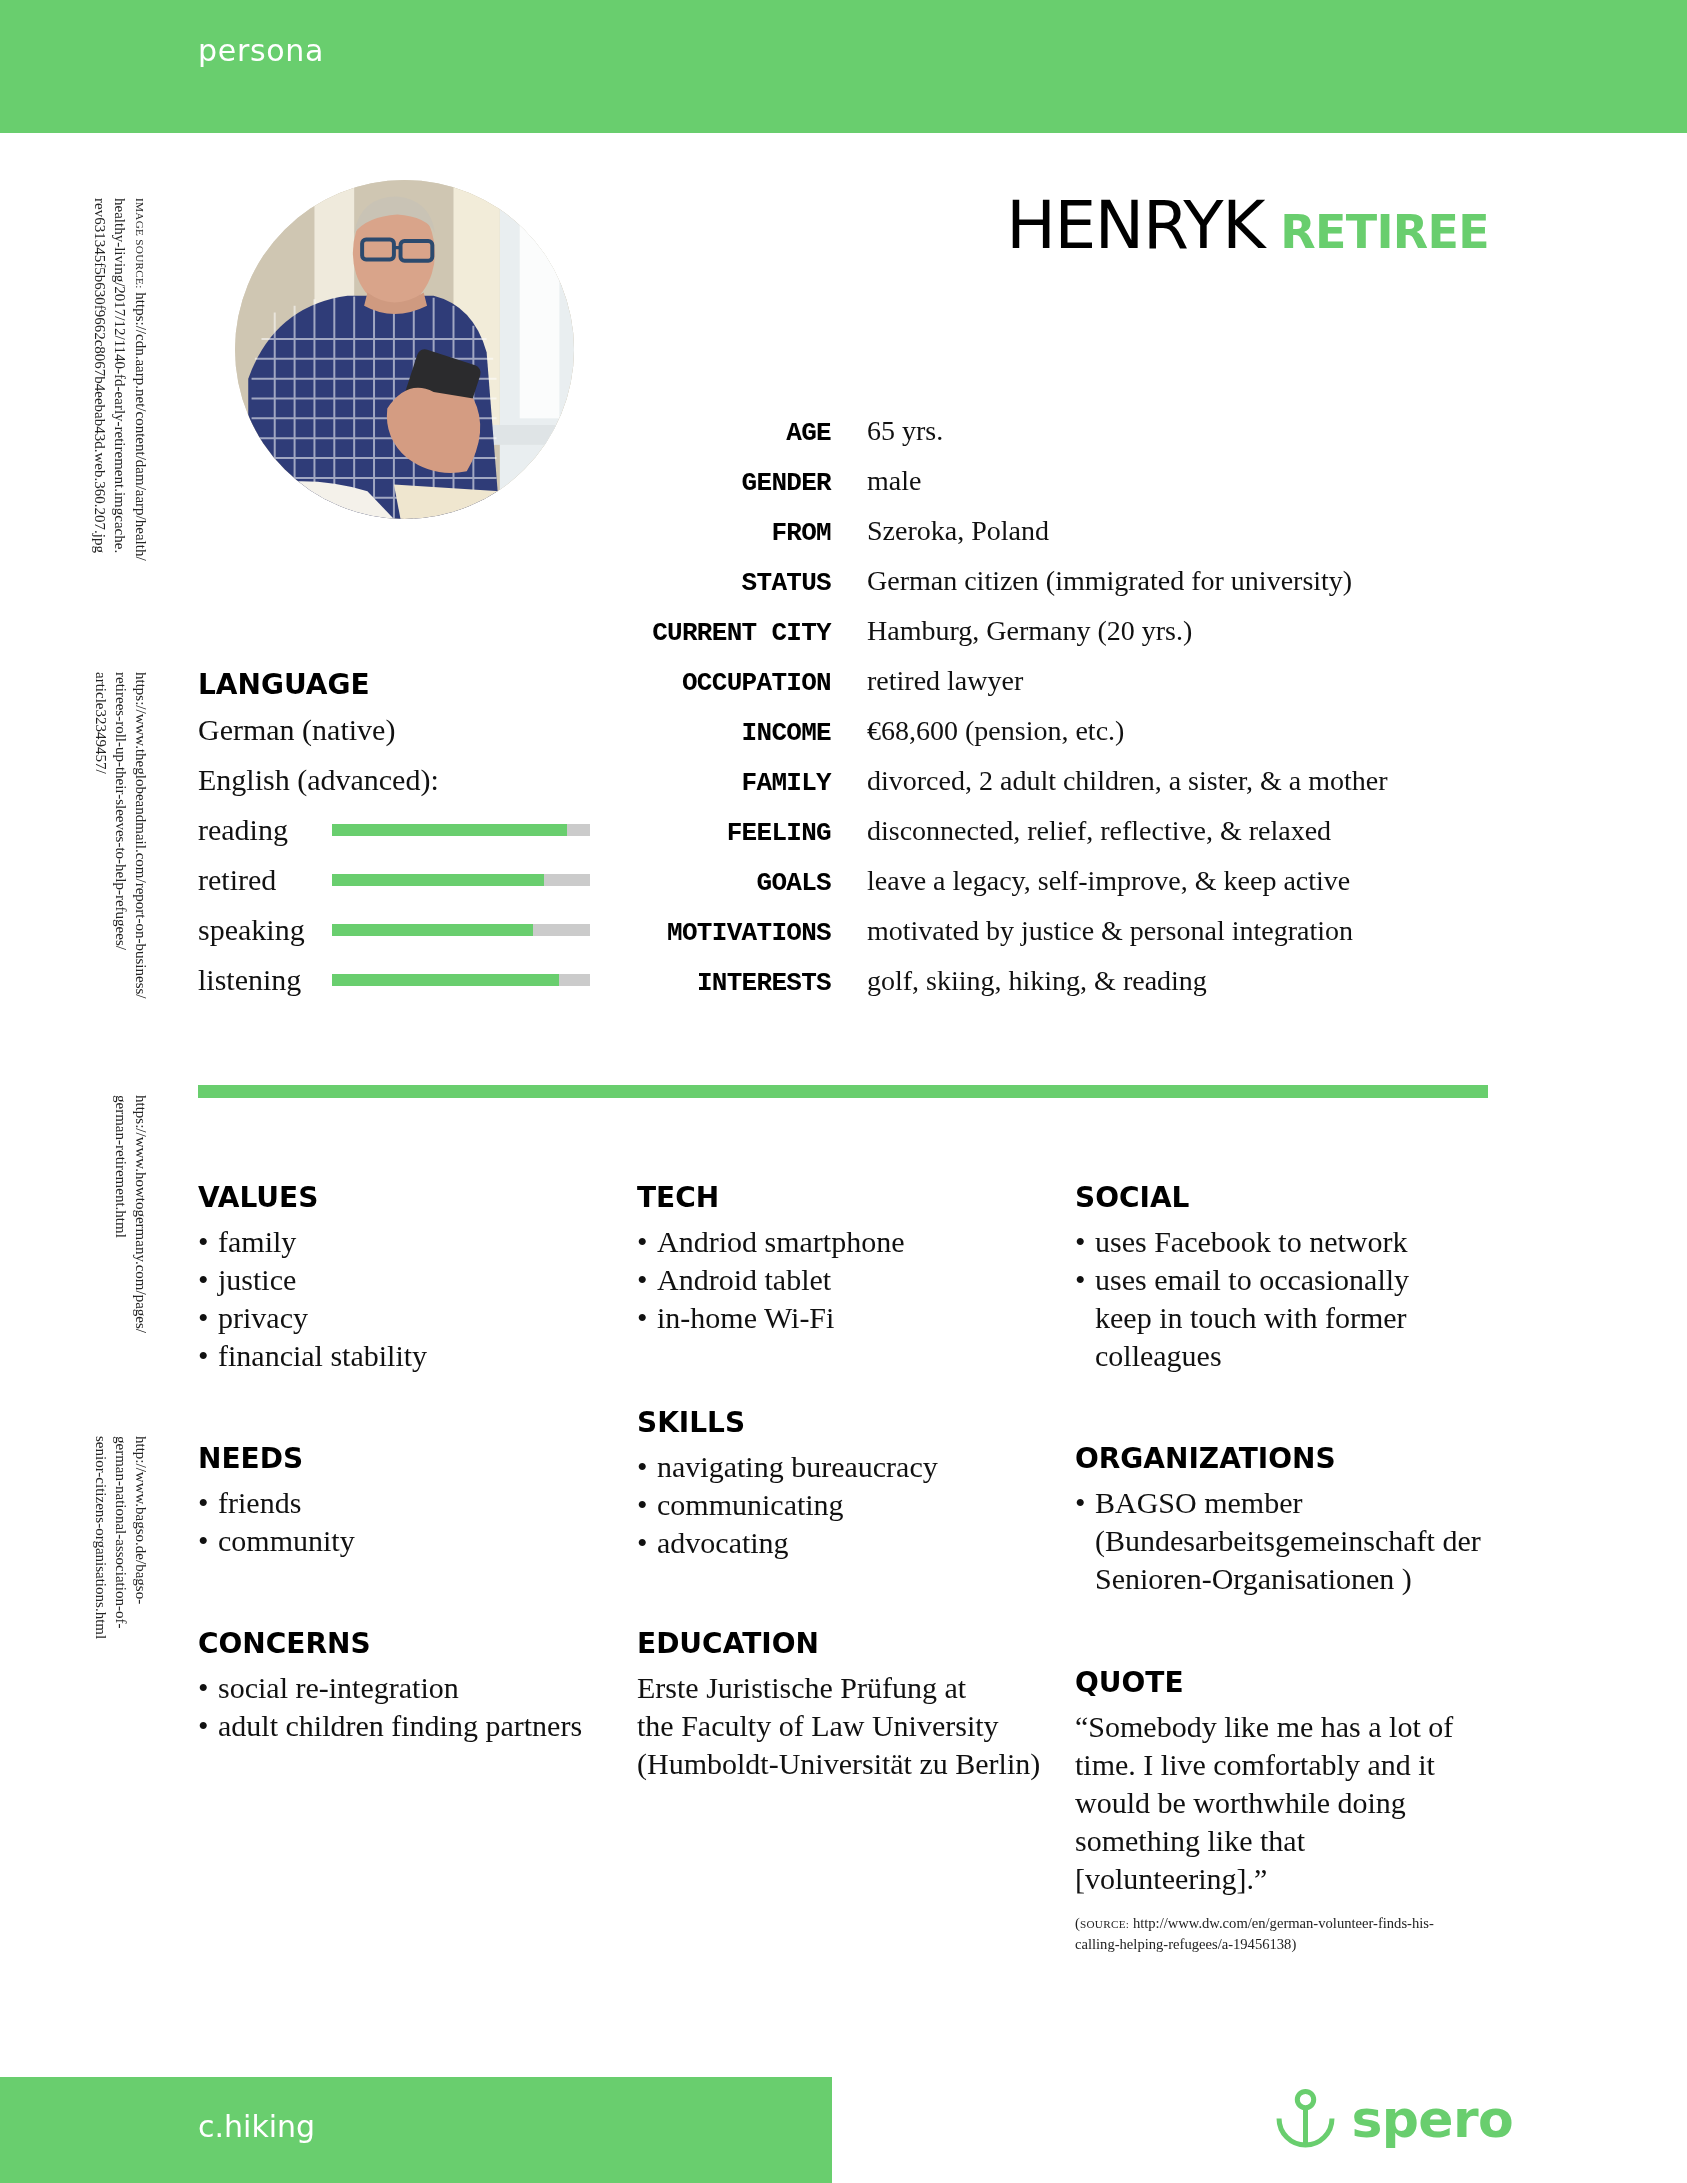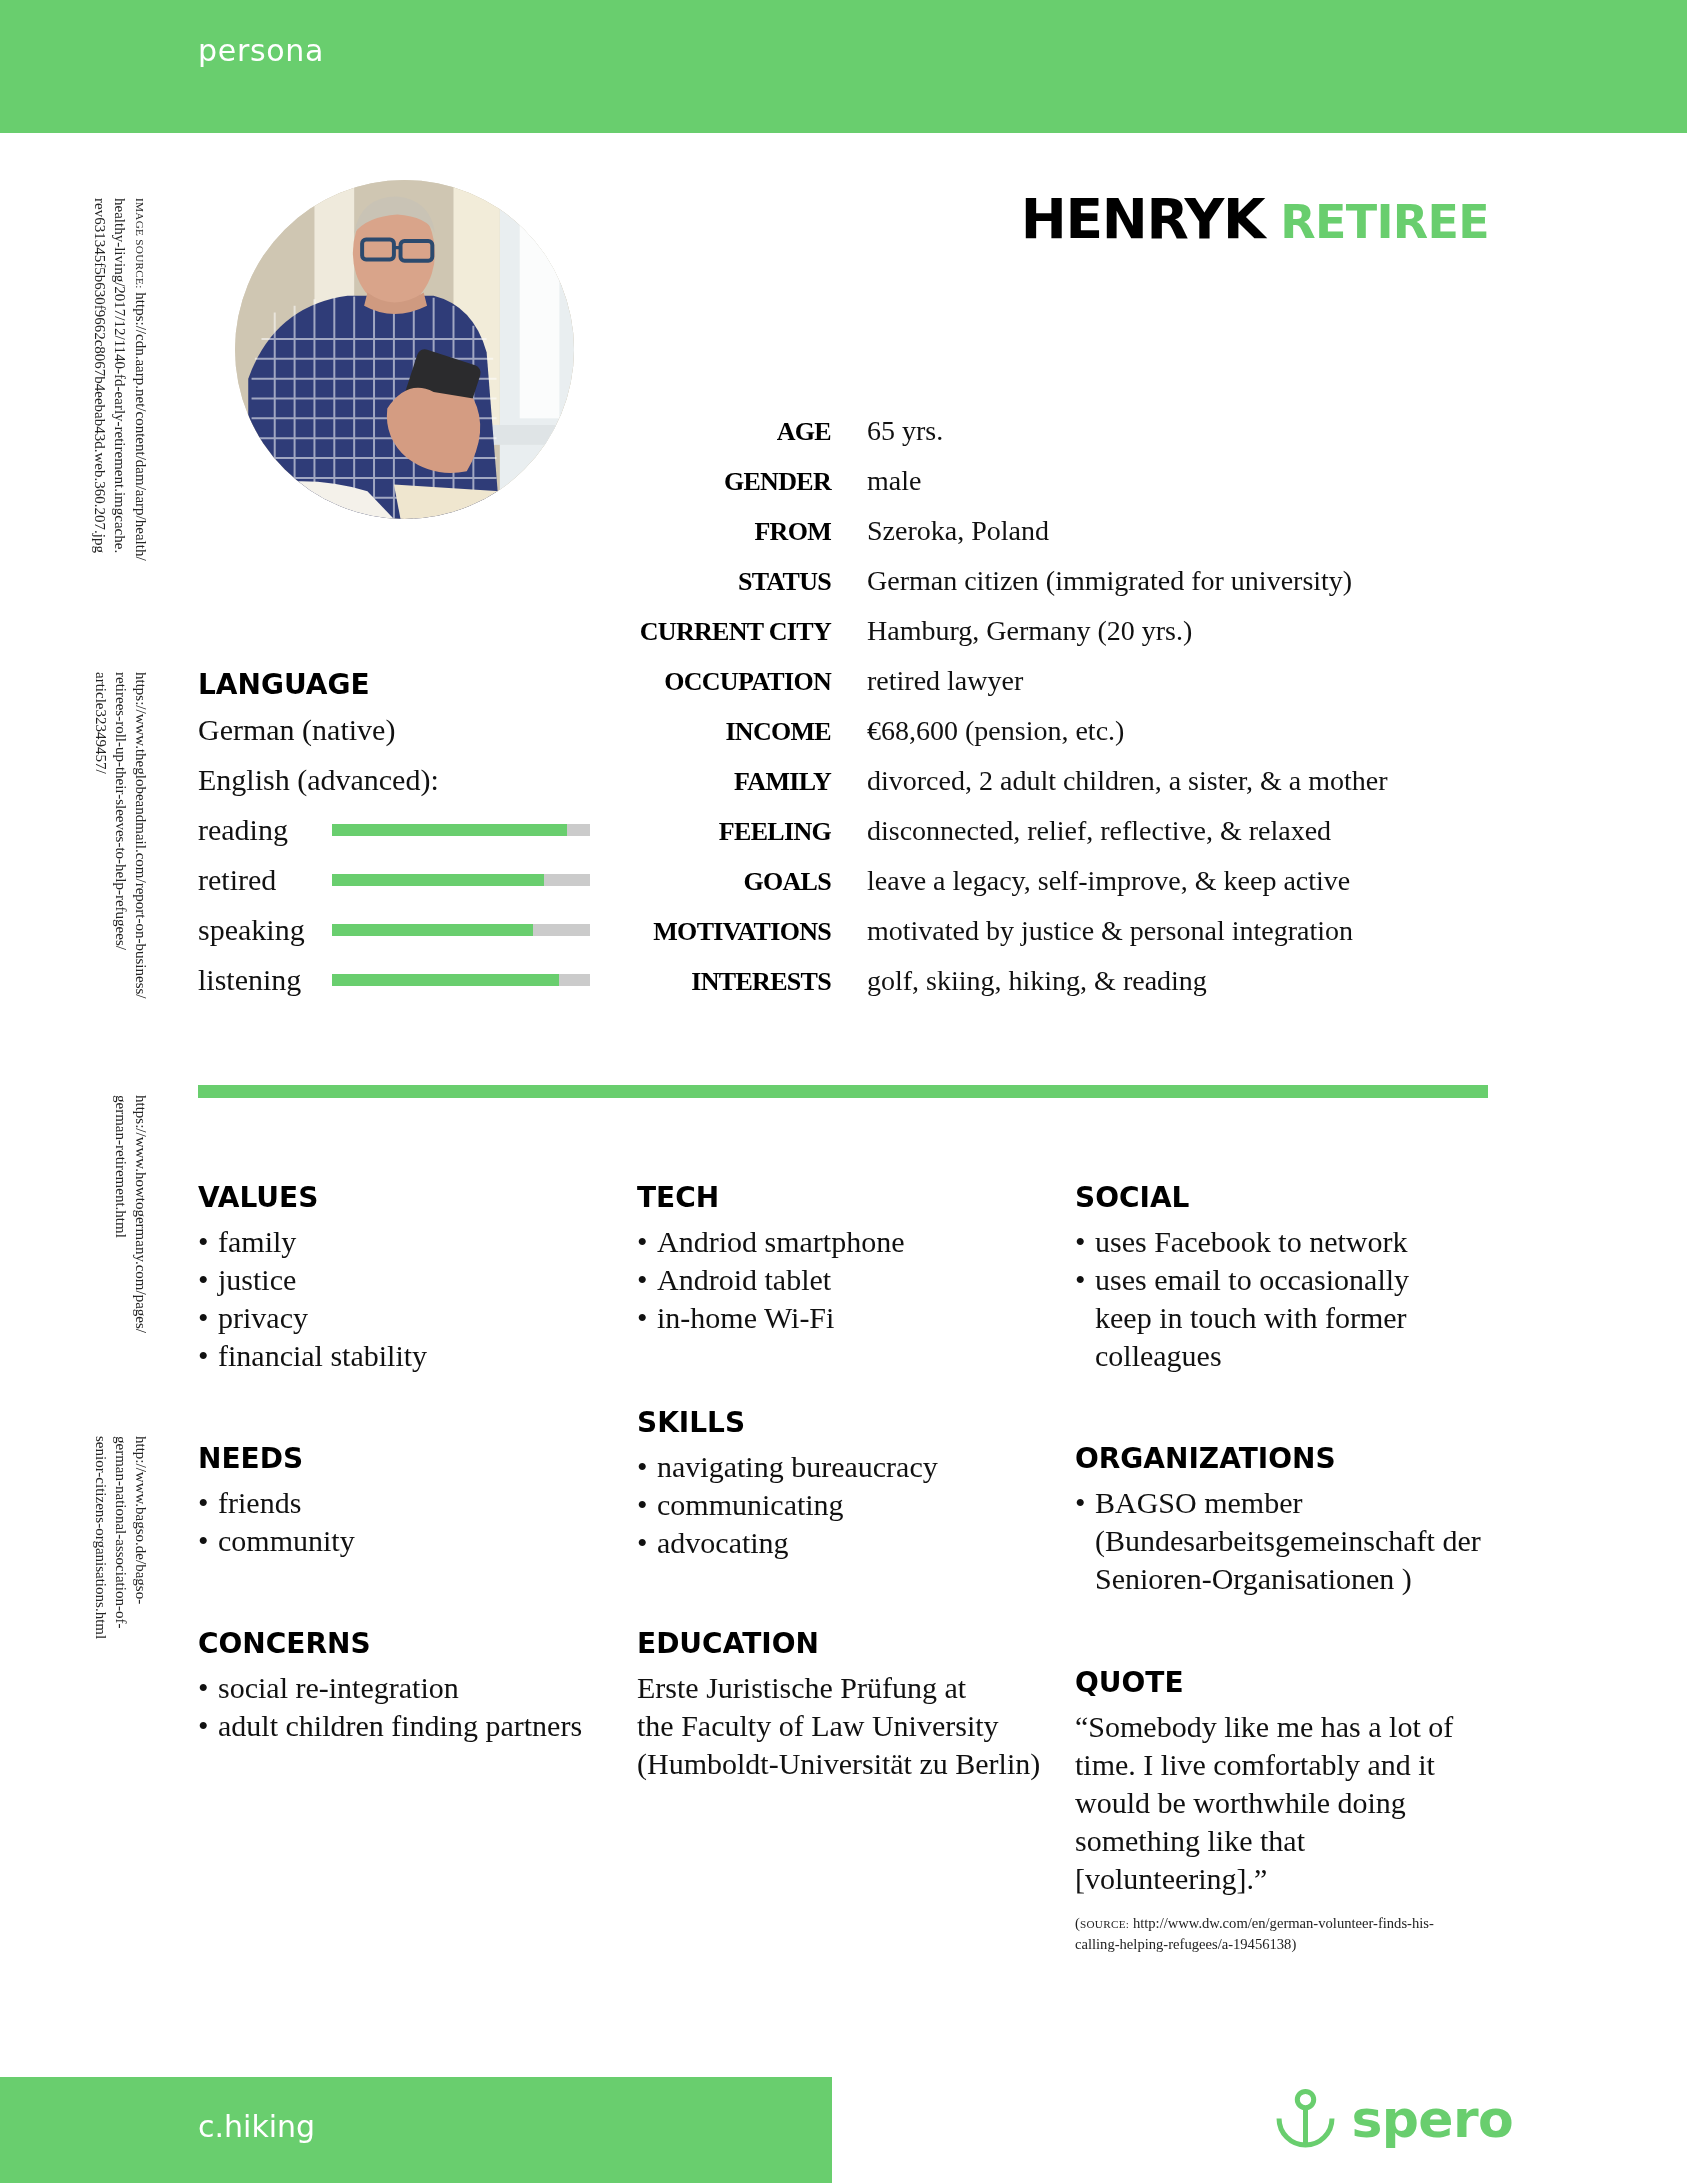--- a/index.html
+++ b/index.html
@@ -13,27 +13,27 @@
   
   .vnote { position: absolute; transform-origin: left top; transform: rotate(90deg); font-family: "Liberation Serif", serif; font-size: 15px; line-height: 20px; color: #222; white-space: nowrap; }
   .vnote .sc { font-size: 11.2px; letter-spacing: 0.3px; }
 
   
   .photo { position: absolute; left: 235px; top: 180px; width: 339px; height: 339px; border-radius: 50%; overflow: hidden; background: #d9d3c4; }
   .photo svg { width: 100%; height: 100%; display: block; }
 
   
   .title { position: absolute; right: 198px; top: 187px; white-space: nowrap; }
-  .title .name { font-family: "DejaVu Sans", sans-serif; font-weight: bold; font-size: 55px; color: #000; letter-spacing: -1.3px; vertical-align: baseline; margin-left: 10px; }
+  .title .name { font-family: "DejaVu Sans", sans-serif; font-weight: normal; font-size: 66px; color: #000; letter-spacing: -1.3px; vertical-align: baseline; margin-left: 10px; }
   .title .role { font-family: "DejaVu Sans", sans-serif; font-weight: bold; font-size: 46px; color: #69CE6E; margin-left: 16px; letter-spacing: -0.7px; vertical-align: baseline; }
 
   
   .info { position: absolute; left: 582px; top: 415px; width: 926px; }
   .info-row { display: flex; align-items: baseline; height: 50px; }
-  .info-label { width: 249px; text-align: right; font-family: Liberation Serif, serif; font-weight: bold; font-size: 26px; color: #000; letter-spacing: -0.7px; padding-right: 0; }
+  .info-label { width: 249px; text-align: right; font-family: Liberation Mono, monospace; font-weight: bold; font-size: 26px; color: #000; letter-spacing: -0.7px; padding-right: 0; }
   .info-value { margin-left: 36px; font-family: "Liberation Serif", serif; font-size: 28px; color: #111; white-space: nowrap; }
 
   
   .language { position: absolute; left: 198px; top: 665px; width: 397px; }
   .section-heading { font-family: "DejaVu Sans", sans-serif; font-weight: bold; font-size: 28px; color: #000; letter-spacing: 0; line-height: 40px; }
   .lang-line { font-family: "Liberation Serif", serif; font-size: 30px; line-height: 50px; color: #111; }
   .skill-row { display: flex; align-items: center; height: 50px; }
   .skill-label { width: 134px; font-family: "Liberation Serif", serif; font-size: 30px; color: #111; }
   .skill-track { position: relative; width: 258px; height: 12.6px; background: #CBCBCB; }
   .skill-fill { position: absolute; left: 0; top: 0; height: 100%; background: #69CE6E; }

